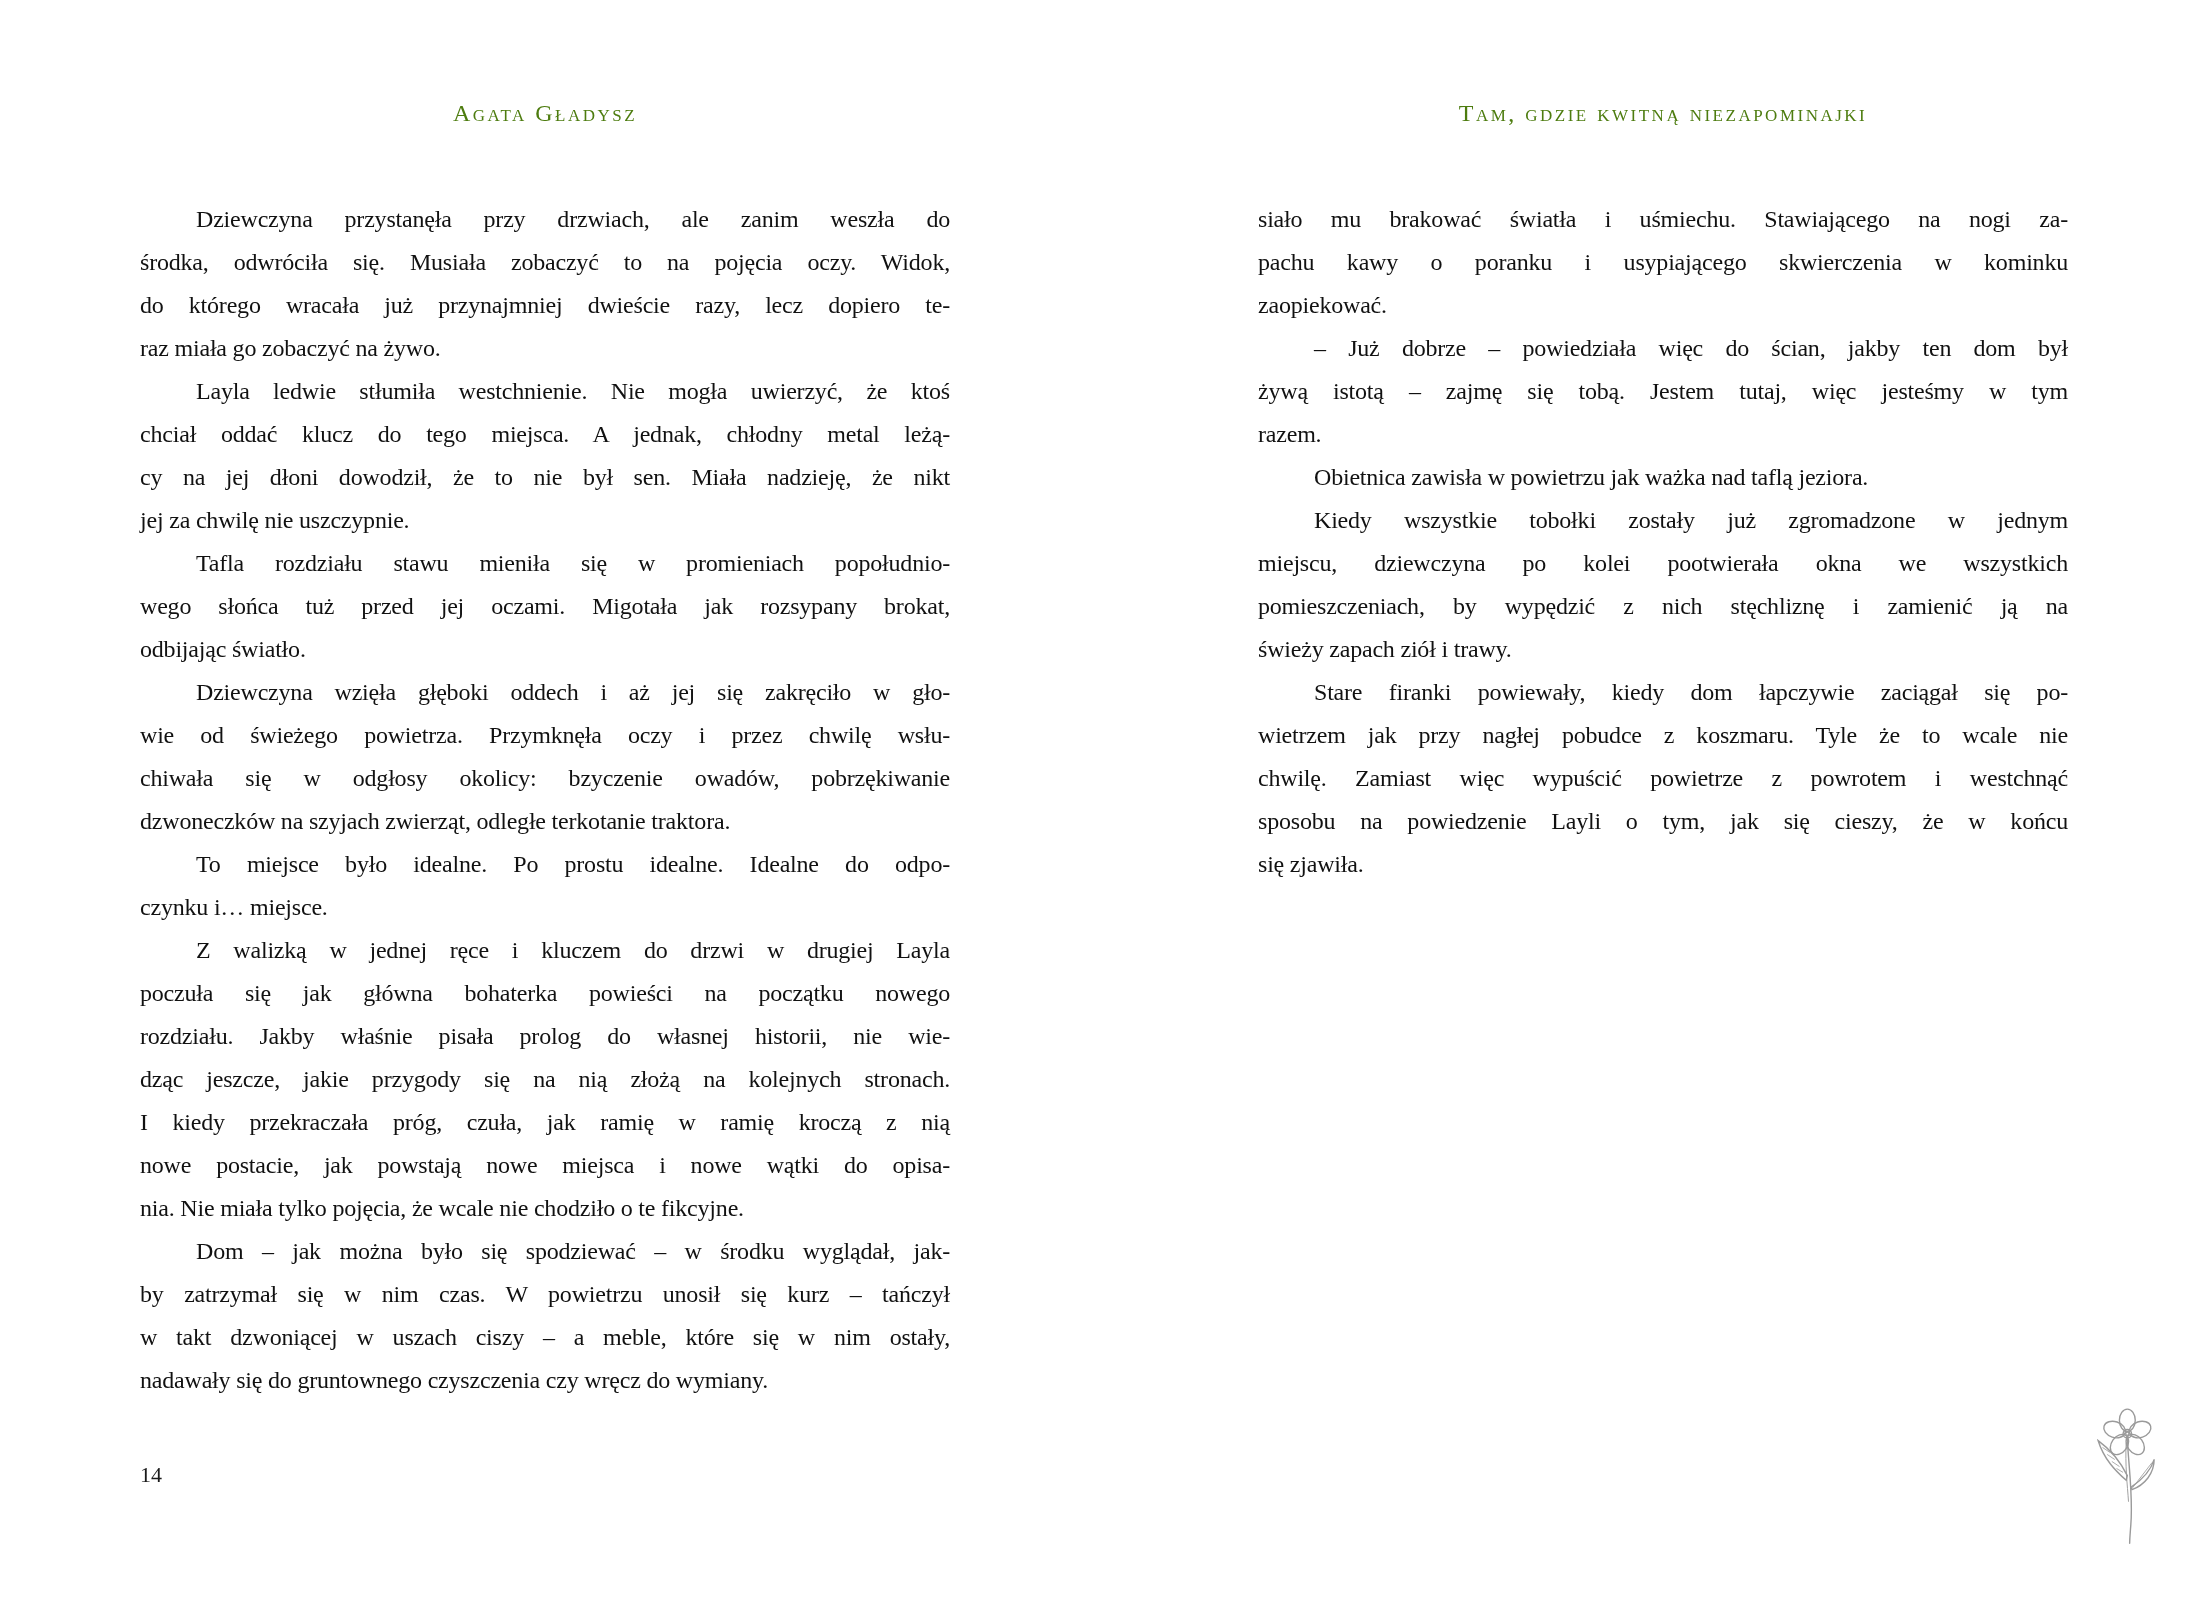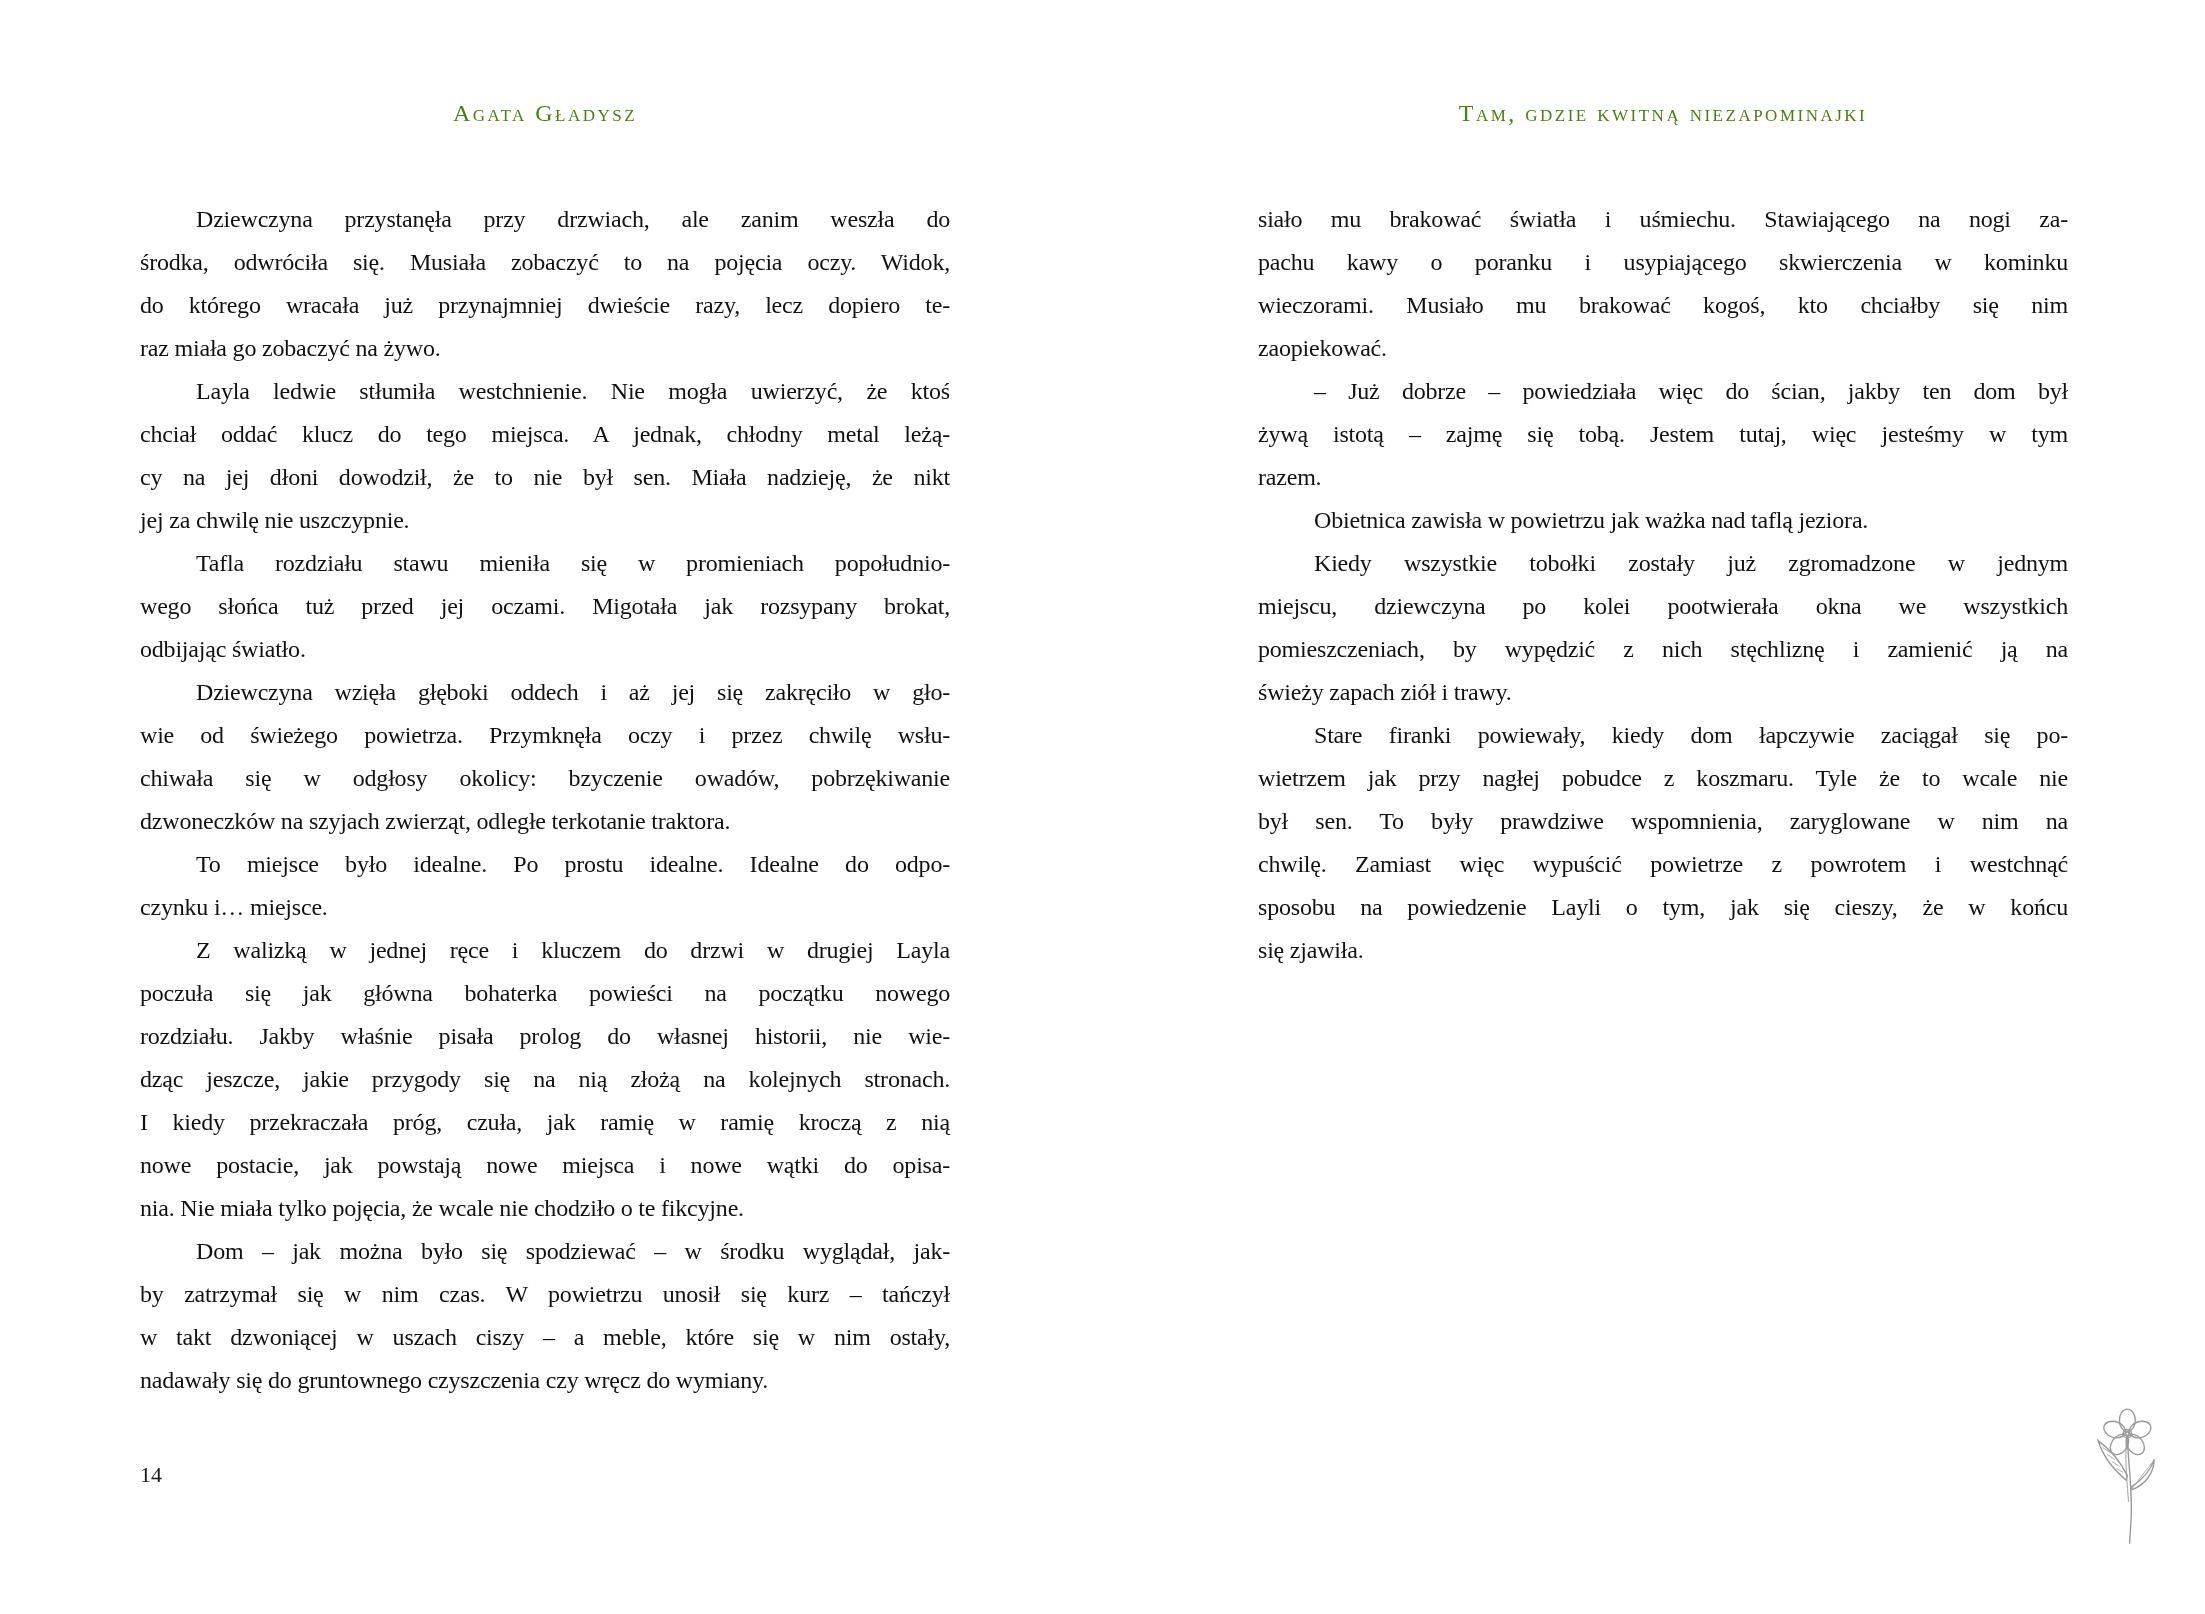--- a/index.html
+++ b/index.html
@@ -113,33 +113,31 @@
         <div class="line last">nadawały się do gruntownego czyszczenia czy wręcz do wymiany.</div>
       </div>
     <div class="page-number">14</div>
   </div>
 
   <div class="page page-right">
     <div class="running-header">Tam, gdzie kwitną niezapominajki</div>
     <div class="body-text" id="right-body">
         <div class="line">siało mu brakować światła i uśmiechu. Stawiającego na nogi za-</div>
         <div class="line">pachu kawy o poranku i usypiającego skwierczenia w kominku</div>
-        <div class="line">wieczorami. Musiało mu brakować kogoś, kto chciałby się nim</div>
         <div class="line last">zaopiekować.</div>
         <div class="line first">– Już dobrze – powiedziała więc do ścian, jakby ten dom był</div>
         <div class="line">żywą istotą – zajmę się tobą. Jestem tutaj, więc jesteśmy w tym</div>
         <div class="line last">razem.</div>
         <div class="line first last">Obietnica zawisła w powietrzu jak ważka nad taflą jeziora.</div>
         <div class="line first">Kiedy wszystkie tobołki zostały już zgromadzone w jednym</div>
         <div class="line">miejscu, dziewczyna po kolei pootwierała okna we wszystkich</div>
         <div class="line">pomieszczeniach, by wypędzić z nich stęchliznę i zamienić ją na</div>
         <div class="line last">świeży zapach ziół i trawy.</div>
         <div class="line first">Stare firanki powiewały, kiedy dom łapczywie zaciągał się po-</div>
         <div class="line">wietrzem jak przy nagłej pobudce z koszmaru. Tyle że to wcale nie</div>
-        <div class="line">był sen. To były prawdziwe wspomnienia, zaryglowane w nim na</div>
         <div class="line">chwilę. Zamiast więc wypuścić powietrze z powrotem i westchnąć</div>
         <div class="line">sposobu na powiedzenie Layli o tym, jak się cieszy, że w końcu</div>
         <div class="line last">się zjawiła.</div>
       </div>
 
     <svg class="flower" viewBox="0 0 60 120" fill="none" stroke="#9a9a9a" stroke-width="1.2" stroke-linecap="round">
 
       <ellipse cx="32" cy="10.5" rx="6.8" ry="9.5" transform="rotate(0,32,22)"></ellipse>
       <ellipse cx="32" cy="10.5" rx="6.8" ry="9.5" transform="rotate(72,32,22)"></ellipse>
       <ellipse cx="32" cy="10.5" rx="6.8" ry="9.5" transform="rotate(144,32,22)"></ellipse>

